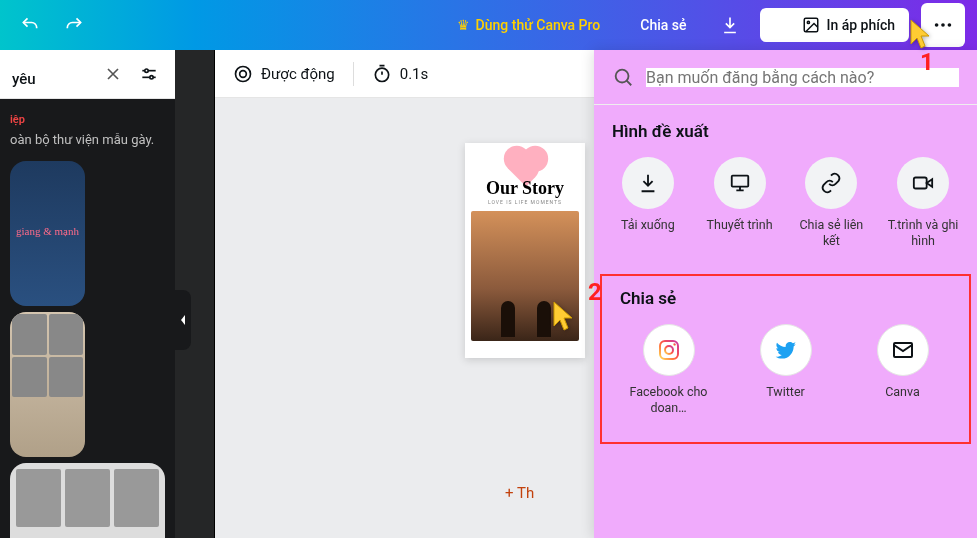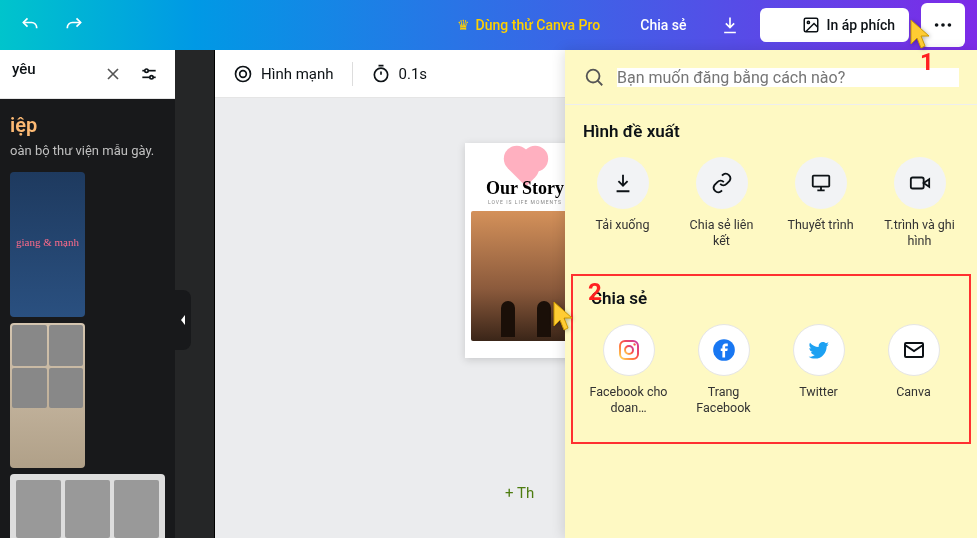--- a/index.html
+++ b/index.html
@@ -13,27 +13,27 @@
   .header-btn { padding: 8px 14px; border-radius: 6px; color: white; font-size: 14px; font-weight: 500; display: flex; align-items: center; gap: 6px; cursor: pointer; }
   .header-btn.pro { color: #ffd100; }
   .header-btn.white { background: white; color: #0d1216; padding-left: 42px; }
   .header-more { width: 44px; height: 44px; background: white; border-radius: 6px; display: flex; align-items: center; justify-content: center; cursor: pointer; }
 
   
   .main { display: flex; height: calc(100% - 50px); }
 
   
   .sidebar { width: 175px; background: #18191b; color: white; display: flex; flex-direction: column; }
-  .sidebar-header { background: white; color: #0d1216; padding: 10px 12px; display: flex; align-items: flex-start; gap: 8px; border-bottom: 1px solid #e5e5e5; }
+  .sidebar-header { background: white; color: #0d1216; padding: 10px 12px; display: flex; align-items: flex-end; gap: 8px; border-bottom: 1px solid #e5e5e5; }
   .sidebar-header-title { font-size: 15px; font-weight: 500; flex: 1; }
   .sidebar-icon-btn { width: 28px; height: 28px; display: flex; align-items: center; justify-content: center; cursor: pointer; }
   .sidebar-content { padding: 14px 10px; font-size: 13px; color: #c0c0c0; }
-  .sidebar-heading { font-size: 20px; color: #fdba74; margin-bottom: 6px; font-weight: 600; }
+  .sidebar-heading { font-size: 11px; color: #ef4444; margin-bottom: 6px; font-weight: 600; }
   .templates-row { display: flex; gap: 6px; margin-top: 14px; flex-wrap: wrap; }
-  .tpl { width: 75px; height: 145px; border-radius: 4px; background: #2a4a6e; cursor: pointer; overflow: hidden; }
+  .tpl { width: 75px; height: 145px; border-radius: 16px; background: #2a4a6e; cursor: pointer; overflow: hidden; }
   .tpl.blue { background: linear-gradient(180deg, #1e3a5f 0%, #2a5080 100%); }
   .tpl.photo { background: linear-gradient(180deg, #d4c5b0 0%, #b0a088 100%); }
   .tpl-text { font-family: cursive; color: #ff6b8a; font-size: 11px; padding: 6px; }
   .tpl-collage { display: grid; grid-template-columns: 1fr 1fr; grid-template-rows: 1fr 1fr; gap: 2px; padding: 2px; height: 60%; }
   .tpl-collage > div { background: #888; border-radius: 2px; }
   .tpl.bw { background: #ddd; width: 158px; height: 120px; }
   .bw-row { display: flex; gap: 4px; padding: 6px; height: 70px; }
   .bw-row > div { flex: 1; background: #999; border-radius: 2px; }
 
   .collapse-handle { position: absolute; left: 175px; top: 290px; width: 16px; height: 60px; background: #18191b; border-radius: 0 8px 8px 0; display: flex; align-items: center; justify-content: center; color: white; cursor: pointer; z-index: 5; }
@@ -52,24 +52,24 @@
   .poster-heart { position: absolute; width: 26px; height: 26px; background: #ffb0c0; border-radius: 50% 50% 0 0; transform: rotate(45deg); top: 6px; left: 42px; }
   .poster-heart::before { content:''; position:absolute; width:26px; height:26px; background:#ffb0c0; border-radius:50%; left:-13px; top:0; }
   .poster-heart::after { content:''; position:absolute; width:26px; height:26px; background:#ffb0c0; border-radius:50%; left:0; top:-13px; }
   .poster-title { font-family: cursive; font-size: 18px; font-weight: bold; position: relative; z-index: 1; }
   .poster-sub { font-size: 5px; text-align: center; letter-spacing: 1px; color: #888; }
   .poster-img { margin-top: 6px; height: 130px; background: linear-gradient(180deg, #d4915a 0%, #8b5a3c 60%, #3a2518 100%); border-radius: 2px; position: relative; }
   .silhouette { position: absolute; bottom: 4px; left: 20px; width: 70px; height: 40px; }
   .silhouette::before, .silhouette::after { content:''; position:absolute; bottom:0; width:14px; height:36px; background:#1a0f08; border-radius:7px 7px 0 0; }
   .silhouette::before { left: 10px; }
   .silhouette::after { right: 10px; }
-  .add-btn { position: absolute; left: 290px; bottom: 36px; font-size: 15px; color: #4d7c0f; cursor: pointer; }
-
-  
-  .share-panel { position: absolute; top: 50px; right: 0; width: 412px; height: calc(100% - 50px); background: #fef9c3; box-shadow: -2px 0 12px rgba(0,0,0,0.12); z-index: 10; }
+  .add-btn { position: absolute; left: 290px; bottom: 36px; font-size: 15px; color: #c2410c; cursor: pointer; }
+
+  
+  .share-panel { position: absolute; top: 50px; right: 0; width: 383px; height: calc(100% - 50px); background: #f0abfc; box-shadow: -2px 0 12px rgba(0,0,0,0.12); z-index: 10; }
   .search-row { display: flex; align-items: center; gap: 12px; padding: 16px 18px; border-bottom: 1px solid #eee; }
   .search-input { flex: 1; border: none; font-size: 16px; color: #888; outline: none; }
   .section-title { padding: 16px 18px 10px; font-size: 17px; font-weight: 600; color: #0d1216; }
   .action-row { display: flex; gap: 12px; padding: 6px 14px 18px; }
   .action-item { flex: 1; display: flex; flex-direction: column; align-items: center; gap: 8px; cursor: pointer; }
   .action-circle { width: 52px; height: 52px; border-radius: 50%; background: #f2f3f5; display: flex; align-items: center; justify-content: center; }
   .action-label { font-size: 12.5px; color: #333; text-align: center; line-height: 1.3; max-width: 80px; }
   .share-section { border: 2px solid #ff3030; margin: 6px 6px 0; padding-bottom: 8px; }
   .share-circle { width: 52px; height: 52px; border-radius: 50%; background: white; border: 1px solid #e5e5e5; display: flex; align-items: center; justify-content: center; }
 
@@ -182,21 +182,21 @@
 
   <div class="page-strip"></div>
 
   <div class="canvas-area">
     <div class="toolbar">
       <div class="toolbar-item">
         <svg width="20" height="20" viewBox="0 0 24 24" fill="none" stroke="#0d1216" stroke-width="2">
             <circle cx="12" cy="12" r="9"></circle>
             <circle cx="12" cy="12" r="4"></circle>
           </svg>
-        <span>Hình mạnh</span>
+        <span>Được động</span>
       </div>
       <div class="tb-divider"></div>
       <div class="toolbar-item">
         <svg width="20" height="20" viewBox="0 0 24 24" fill="none" stroke="#0d1216" stroke-width="2">
             <circle cx="12" cy="13" r="8"></circle>
             <path d="M12 9v4M9 2h6"></path>
           </svg>
         <span>0.1s</span>
       </div>
     </div>
@@ -230,34 +230,34 @@
       <div class="action-circle">
           <svg width="22" height="22" viewBox="0 0 24 24" fill="none" stroke="#0d1216" stroke-width="2">
             <path d="M12 3v12m-5-5l5 5 5-5M5 21h14"></path>
           </svg>
         </div>
       <div class="action-label">Tải xuống</div>
     </div>
     <div class="action-item">
       <div class="action-circle">
           <svg width="22" height="22" viewBox="0 0 24 24" fill="none" stroke="#0d1216" stroke-width="2">
-            <path d="M10 13a5 5 0 007 0l3-3a5 5 0 00-7-7l-1 1"></path>
-            <path d="M14 11a5 5 0 00-7 0l-3 3a5 5 0 007 7l1-1"></path>
-          </svg>
-        </div>
-      <div class="action-label">Chia sẻ liên kết</div>
+            <rect x="3" y="4" width="18" height="12" rx="1"></rect>
+            <path d="M12 16v4M8 20h8"></path>
+          </svg>
+        </div>
+      <div class="action-label">Thuyết trình</div>
     </div>
     <div class="action-item">
       <div class="action-circle">
           <svg width="22" height="22" viewBox="0 0 24 24" fill="none" stroke="#0d1216" stroke-width="2">
-            <rect x="3" y="4" width="18" height="12" rx="1"></rect>
-            <path d="M12 16v4M8 20h8"></path>
-          </svg>
-        </div>
-      <div class="action-label">Thuyết trình</div>
+            <path d="M10 13a5 5 0 007 0l3-3a5 5 0 00-7-7l-1 1"></path>
+            <path d="M14 11a5 5 0 00-7 0l-3 3a5 5 0 007 7l1-1"></path>
+          </svg>
+        </div>
+      <div class="action-label">Chia sẻ liên kết</div>
     </div>
     <div class="action-item">
       <div class="action-circle">
           <svg width="22" height="22" viewBox="0 0 24 24" fill="none" stroke="#0d1216" stroke-width="2">
             <rect x="2" y="6" width="14" height="12" rx="2"></rect>
             <path d="M22 8l-6 4 6 4V8z"></path>
           </svg>
         </div>
       <div class="action-label">T.trình và ghi hình</div>
     </div>
@@ -278,29 +278,20 @@
               </defs>
               <rect x="3" y="3" width="18" height="18" rx="5" fill="none" stroke="url(#ig)" stroke-width="2"></rect>
               <circle cx="12" cy="12" r="4" fill="none" stroke="url(#ig)" stroke-width="2"></circle>
               <circle cx="17.5" cy="6.5" r="1.2" fill="url(#ig)"></circle>
             </svg>
           </div>
         <div class="action-label">Facebook cho doan…</div>
       </div>
       <div class="action-item">
         <div class="share-circle">
-            <svg width="26" height="26" viewBox="0 0 24 24">
-              <circle cx="12" cy="12" r="10" fill="#1877f2"></circle>
-              <path d="M13.5 8.5h2V6h-2c-1.7 0-3 1.3-3 3v1.5H9V13h1.5v6h2.5v-6h2l.5-2.5h-2.5V9c0-.3.2-.5.5-.5z" fill="white"></path>
-            </svg>
-          </div>
-        <div class="action-label">Trang Facebook</div>
-      </div>
-      <div class="action-item">
-        <div class="share-circle">
             <svg width="24" height="24" viewBox="0 0 24 24" fill="#1da1f2">
               <path d="M22 5.9c-.7.3-1.5.5-2.3.6.8-.5 1.5-1.3 1.8-2.2-.8.5-1.7.8-2.6 1-.8-.8-1.9-1.3-3.1-1.3-2.3 0-4.2 1.9-4.2 4.2 0 .3 0 .6.1.9-3.5-.2-6.6-1.8-8.7-4.4-.4.6-.6 1.4-.6 2.2 0 1.5.7 2.8 1.9 3.5-.7 0-1.3-.2-1.9-.5v.1c0 2 1.4 3.7 3.4 4.1-.4.1-.7.1-1.1.1-.3 0-.5 0-.8-.1.5 1.7 2.1 2.9 3.9 2.9-1.4 1.1-3.2 1.8-5.2 1.8-.3 0-.7 0-1-.1 1.8 1.2 4 1.9 6.3 1.9 7.5 0 11.7-6.3 11.7-11.7v-.5c.8-.6 1.5-1.3 2-2.1z"></path>
             </svg>
           </div>
         <div class="action-label">Twitter</div>
       </div>
       <div class="action-item">
         <div class="share-circle">
             <svg width="24" height="24" viewBox="0 0 24 24" fill="none" stroke="#0d1216" stroke-width="2">
               <rect x="3" y="5" width="18" height="14" rx="1"></rect>

